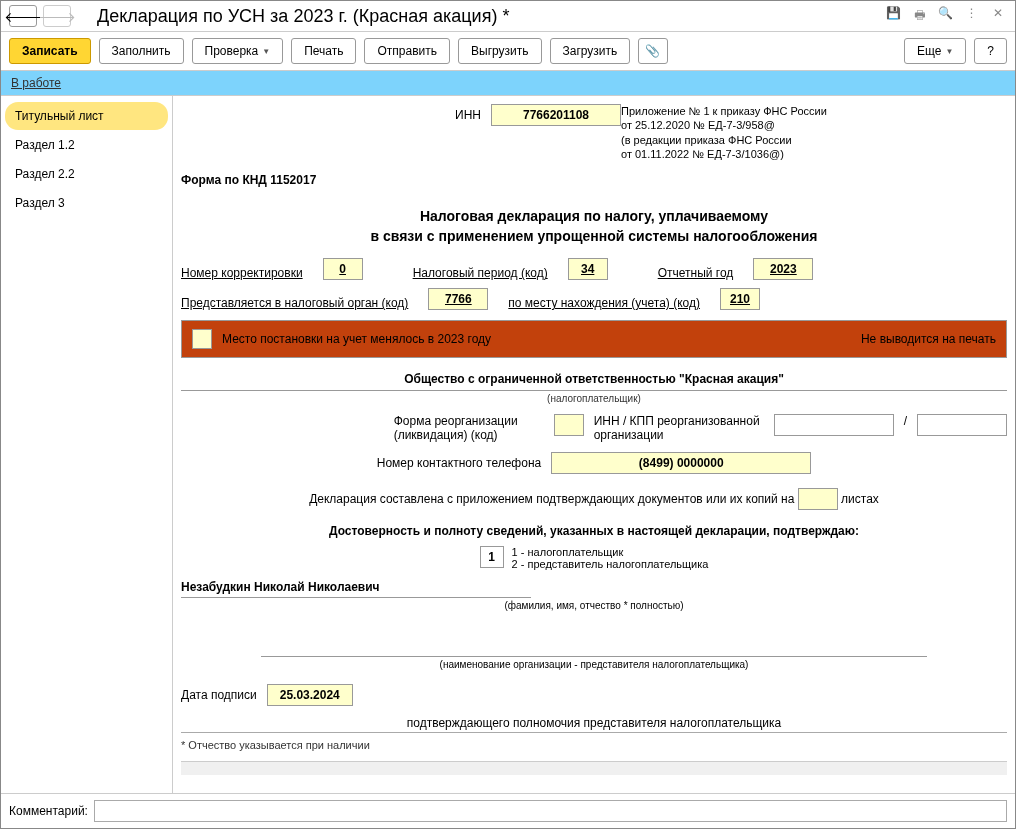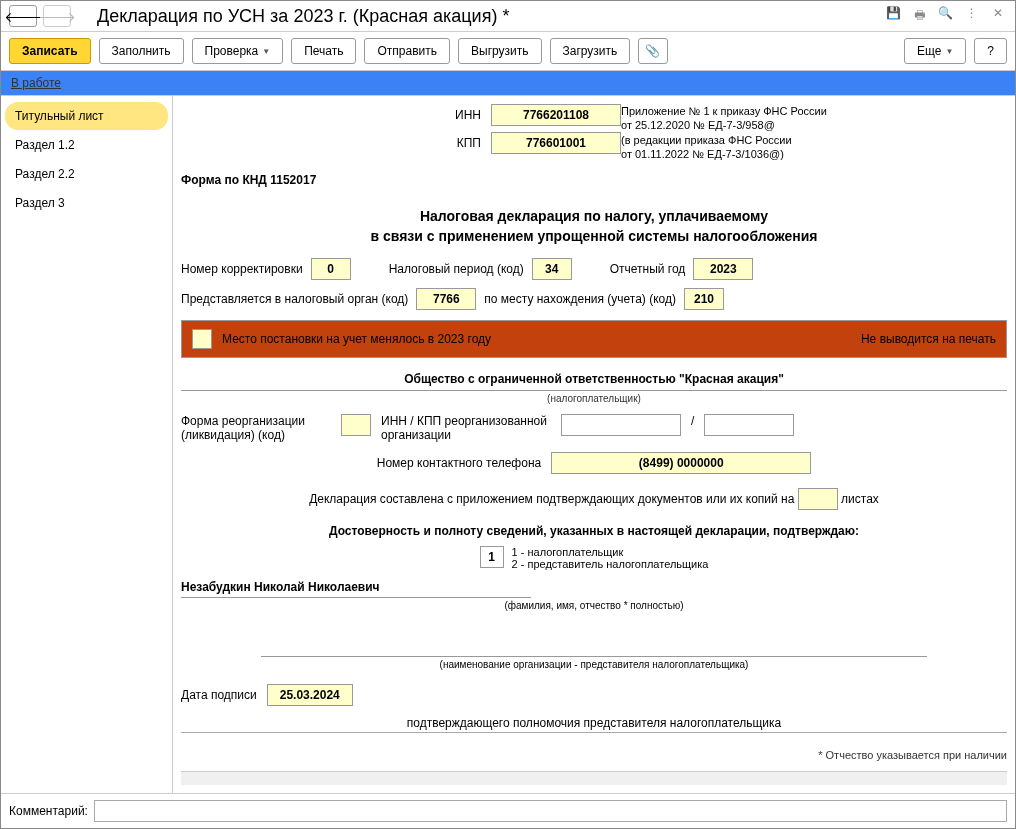--- a/index.html
+++ b/index.html
@@ -14,21 +14,21 @@
 .title-icons span { cursor: pointer; width: 18px; text-align: center; }
 .title-icons .dots { letter-spacing: 1px; }
 
 .toolbar { display: flex; align-items: flex-start; padding: 6px 8px; gap: 8px; border-bottom: 1px solid #ccc; }
 .btn { padding: 5px 12px; border: 1px solid #999; background: #fff; border-radius: 3px; cursor: pointer; font-size: 12px; display: flex; align-items: center; gap: 4px; }
 .btn.primary { background: #ffd633; border-color: #cc9900; font-weight: bold; }
 .btn .caret { font-size: 8px; color: #555; }
 .spacer { flex: 1; }
 .icon-btn { width: 30px; height: 26px; border: 1px solid #999; background: #fff; border-radius: 3px; display: flex; align-items: center; justify-content: center; cursor: pointer; color: #666; }
 
-.statusbar { background: #3b82f6; padding: 5px 10px; border-bottom: 1px solid #ccc; }
+.statusbar { background: #7dd3fc; padding: 5px 10px; border-bottom: 1px solid #ccc; }
 .statusbar a { color: #333; text-decoration: underline; cursor: pointer; }
 
 .body-area { flex: 1; display: flex; overflow: hidden; }
 
 .sidebar { width: 172px; border-right: 1px solid #ccc; background: #fff; padding: 6px 4px; }
 .side-item { padding: 7px 10px; cursor: pointer; border-radius: 3px; margin-bottom: 1px; }
 .side-item.active { background: #ffe680; border-radius: 13px; }
 
 .content { flex: 1; overflow: auto; padding: 8px; background: #fff; position: relative; }
 .content-inner { min-width: 800px; }
@@ -37,31 +37,31 @@
 .header-left { flex: 0 0 440px; }
 .header-right { font-size: 11px; line-height: 1.3; }
 .id-row { display: flex; align-items: center; margin-bottom: 6px; gap: 10px; justify-content: flex-end; }
 .id-label { text-align: right; }
 .id-box { width: 130px; padding: 3px 6px; border: 1px solid #999; background: #ffffcc; text-align: center; font-weight: bold; }
 
 .form-code { font-weight: bold; margin: 12px 0 20px 0; }
 
 .main-title { text-align: center; font-weight: bold; font-size: 14px; line-height: 1.4; margin-bottom: 12px; }
 
-.field-row { display: flex; align-items: center; gap: 8px; margin-bottom: 8px; flex-wrap: wrap; }
+.field-row { display: flex; align-items: flex-end; gap: 20px; margin-bottom: 8px; flex-wrap: wrap; text-decoration: underline; }
 .field-input { padding: 3px 8px; border: 1px solid #999; background: #ffffcc; text-align: center; font-weight: bold; min-width: 40px; }
 .field-input.wide { min-width: 60px; }
 
 .gray-strip { background: #c2410c; border: 1px solid #999; padding: 8px 10px; display: flex; align-items: center; gap: 10px; margin: 10px 0 14px 0; }
 .checkbox { width: 20px; height: 20px; border: 1px solid #999; background: #ffffcc; }
 
 .org-name { text-align: center; font-weight: bold; border-bottom: 1px solid #999; padding-bottom: 4px; margin-bottom: 2px; }
 .org-sub { text-align: center; font-size: 10px; color: #333; margin-bottom: 10px; }
 
-.reorg-row { display: flex; align-items: flex-start; gap: 10px; margin-bottom: 10px; }
+.reorg-row { display: flex; align-items: flex-start; gap: 10px; margin-bottom: 10px; justify-content: flex-end; }
 .reorg-label { width: 150px; }
 .inline-input { border: 1px solid #999; background: #ffffcc; padding: 3px; min-width: 30px; display: inline-block; text-align: center; }
 .line-input { border: 1px solid #999; background: #fff; padding: 3px; min-width: 120px; display: inline-block; text-align: center; }
 
 .phone-row { display: flex; align-items: center; justify-content: center; gap: 10px; margin-bottom: 14px; }
 .phone-box { width: 260px; padding: 3px 8px; border: 1px solid #999; background: #ffffcc; text-align: center; font-weight: bold; }
 
 .docs-row { text-align: center; margin-bottom: 14px; }
 .small-input { width: 40px; border: 1px solid #999; background: #ffffcc; padding: 3px; display: inline-block; }
 
@@ -75,21 +75,21 @@
 .fio-sub { font-size: 10px; text-align: center; margin-bottom: 28px; }
 
 .empty-line { border-bottom: 1px solid #999; margin: 0 80px 2px 80px; height: 18px; }
 .empty-sub { font-size: 10px; text-align: center; margin-bottom: 14px; }
 
 .date-row { display: flex; align-items: center; gap: 10px; margin-bottom: 10px; }
 .date-box { padding: 3px 12px; border: 1px solid #999; background: #ffffcc; font-weight: bold; }
 
 .footer-text { text-align: center; margin-bottom: 2px; }
 
-.footnote { border-top: 1px solid #aaa; padding-top: 16px; font-size: 11px; color: #333; text-align: right; }
+.footnote { border-top: 1px solid #aaa; padding-top: 6px; font-size: 11px; color: #333; }
 
 .scroll-hint { position: sticky; bottom: 0; height: 14px; background: #f0f0f0; border-top: 1px solid #ccc; margin-top: 10px; }
 
 .comment-bar { display: flex; align-items: center; padding: 6px 8px; gap: 6px; border-top: 1px solid #ccc; }
 .comment-input { flex: 1; border: 1px solid #aaa; padding: 3px 6px; background: #fff; height: 22px; }
 </style>
 </head>
 <body>
 
 <div class="window">
@@ -140,24 +140,20 @@
 
     <div class="content">
       <div class="content-inner">
 
         <div class="header-row">
           <div class="header-left">
             <div class="id-row">
               <span class="id-label">ИНН</span>
               <span class="id-box">7766201108</span>
             </div>
-            <div class="id-row">
-              <span class="id-label">КПП</span>
-              <span class="id-box">776601001</span>
-            </div>
           </div>
           <div class="header-right">
             <div>Приложение № 1 к приказу ФНС России</div>
             <div>от 25.12.2020 № ЕД-7-3/958@</div>
             <div>(в редакции приказа ФНС России</div>
             <div>от 01.11.2022 № ЕД-7-3/1036@)</div>
           </div>
         </div>
 
         <div class="form-code">Форма по КНД 1152017</div>

